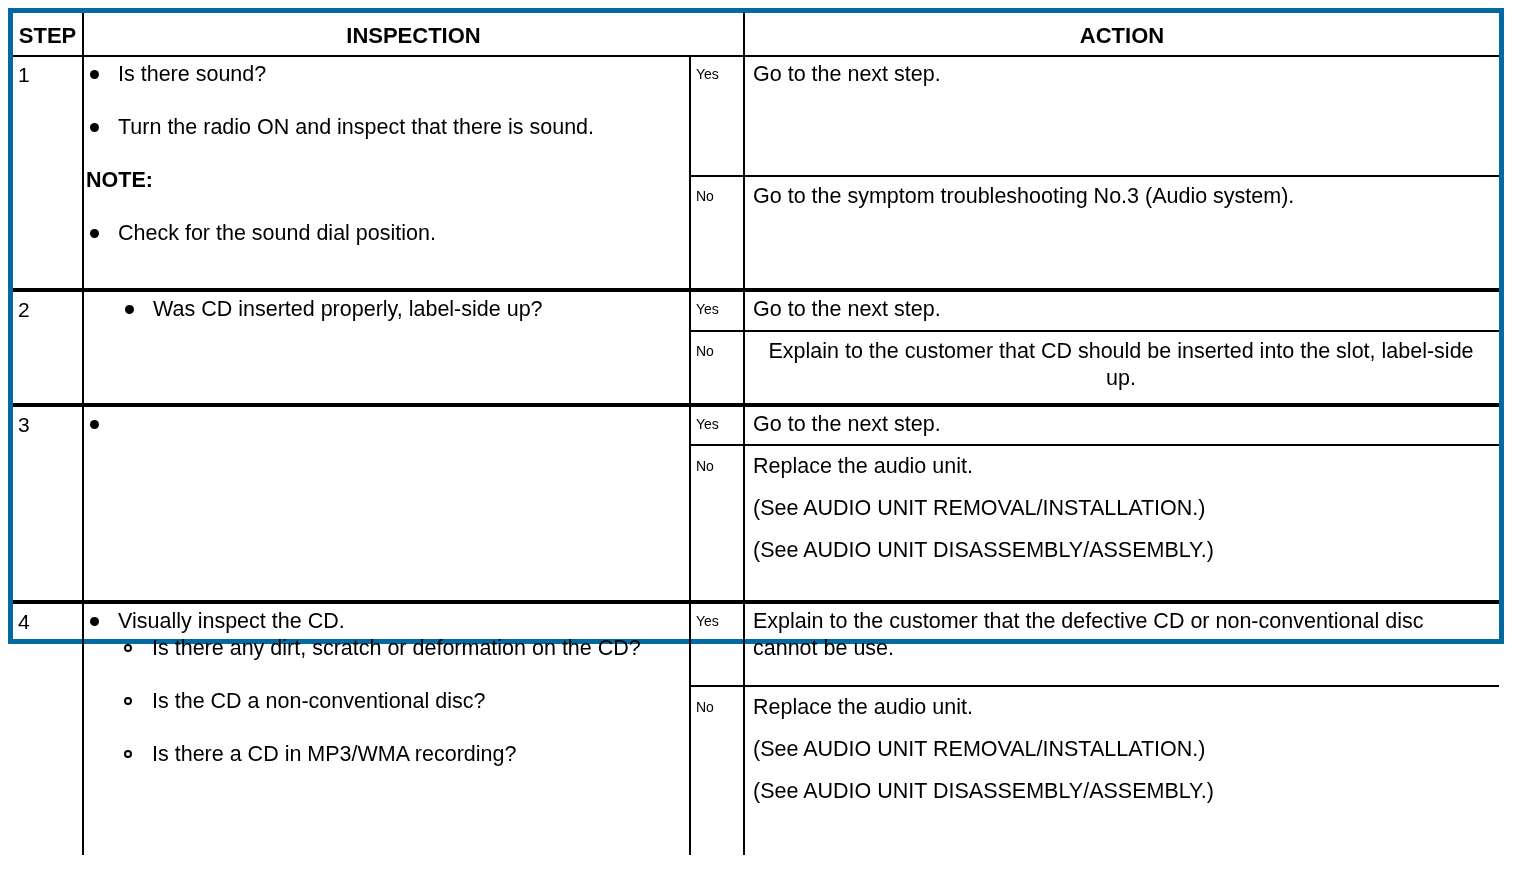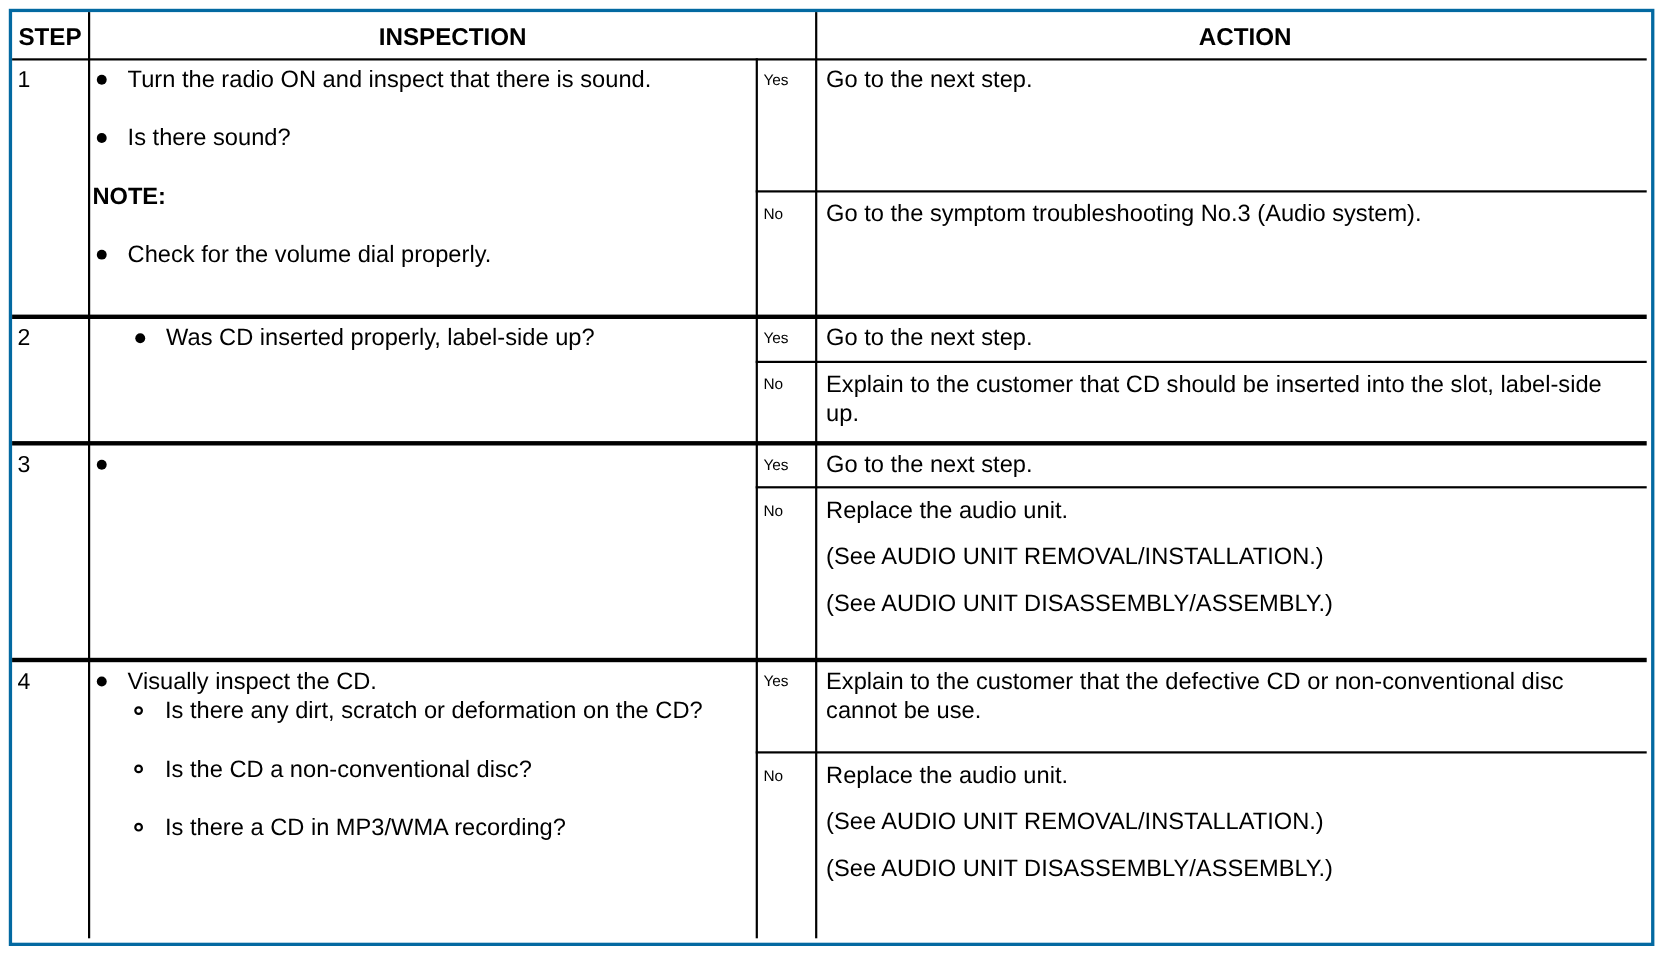--- a/index.html
+++ b/index.html
@@ -13,23 +13,23 @@
     font-family: "Liberation Sans", sans-serif;
     color: #000000;
     overflow: hidden;
   }
 
   .sheet {
     position: absolute;
     left: 8px;
     top: 8px;
     width: 1496px;
-    height: 852px;
+    height: 636px;
     box-sizing: border-box;
-    border: 3px solid #0369a1;
+    border: 5px solid #0369a1;
   }
 
   .grid {
     position: absolute;
     inset: 0;
     width: 100%;
     height: 100%;
   }
 
   
@@ -156,42 +156,42 @@
     <div class="hrule" style="left:676px; top:317px; width:810px;"></div>
     <div class="hrule" style="left:676px; top:431px; width:810px;"></div>
     <div class="hrule" style="left:676px; top:672px; width:810px;"></div>
 
     <div class="cell head" style="left:0; top:0; width:69px; height:42px;">
       <div class="headtext">STEP</div>
     </div>
     <div class="cell head" style="left:71px; top:0; width:659px; height:42px;">
       <div class="headtext">INSPECTION</div>
     </div>
-    <div class="cell head" style="left:732px; top:0; width:754px; height:42px;margin-left:12px;">
+    <div class="cell head" style="left:732px; top:0; width:754px; height:42px;">
       <div class="headtext">ACTION</div>
     </div>
 
     <div class="cell stepno" style="left:0; top:48px; width:69px;">1</div>
 
     <div class="cell inspect" style="left:71px; top:48px; width:605px;">
       <ul class="blist">
         <li class="bitem">
           <span class="bullet"></span>
+          <span>Is there sound?</span>
+        </li>
+        <li class="bitem">
+          <span class="bullet"></span>
           <span>Turn the radio ON and inspect that there is sound.</span>
-        </li>
-        <li class="bitem">
-          <span class="bullet"></span>
-          <span>Is there sound?</span>
         </li>
       </ul>
       <p class="note" style="margin-top:26px;">NOTE:</p>
       <ul class="blist" style="margin-top:26px;">
         <li class="bitem">
           <span class="bullet"></span>
-          <span>Check for the volume dial properly.</span>
+          <span>Check for the sound dial position.</span>
         </li>
       </ul>
     </div>
 
     <div class="cell yesno" style="left:732px; top:48px; width:0;"></div>
     <div class="cell yesno" style="left:678px; top:48px; width:52px;">Yes</div>
     <div class="cell action" style="left:732px; top:48px; width:754px;">
       <p class="para">Go to the next step.</p>
     </div>
 
@@ -210,21 +210,21 @@
         </li>
       </ul>
     </div>
 
     <div class="cell yesno" style="left:678px; top:283px; width:52px;">Yes</div>
     <div class="cell action" style="left:732px; top:283px; width:754px;">
       <p class="para">Go to the next step.</p>
     </div>
 
     <div class="cell yesno" style="left:678px; top:325px; width:52px;">No</div>
-    <div class="cell action" style="left:732px; top:325px; width:754px;">
+    <div class="cell action" style="left:732px; top:325px; width:754px;text-align:center;">
       <p class="para">Explain to the customer that CD should be inserted into the slot, label-side up.</p>
     </div>
 
     <div class="cell stepno" style="left:0; top:398px; width:69px;">3</div>
 
     <div class="cell inspect" style="left:71px; top:398px; width:605px;">
       <ul class="blist">
         <li class="bitem">
           <span class="bullet"></span>
         </li>

